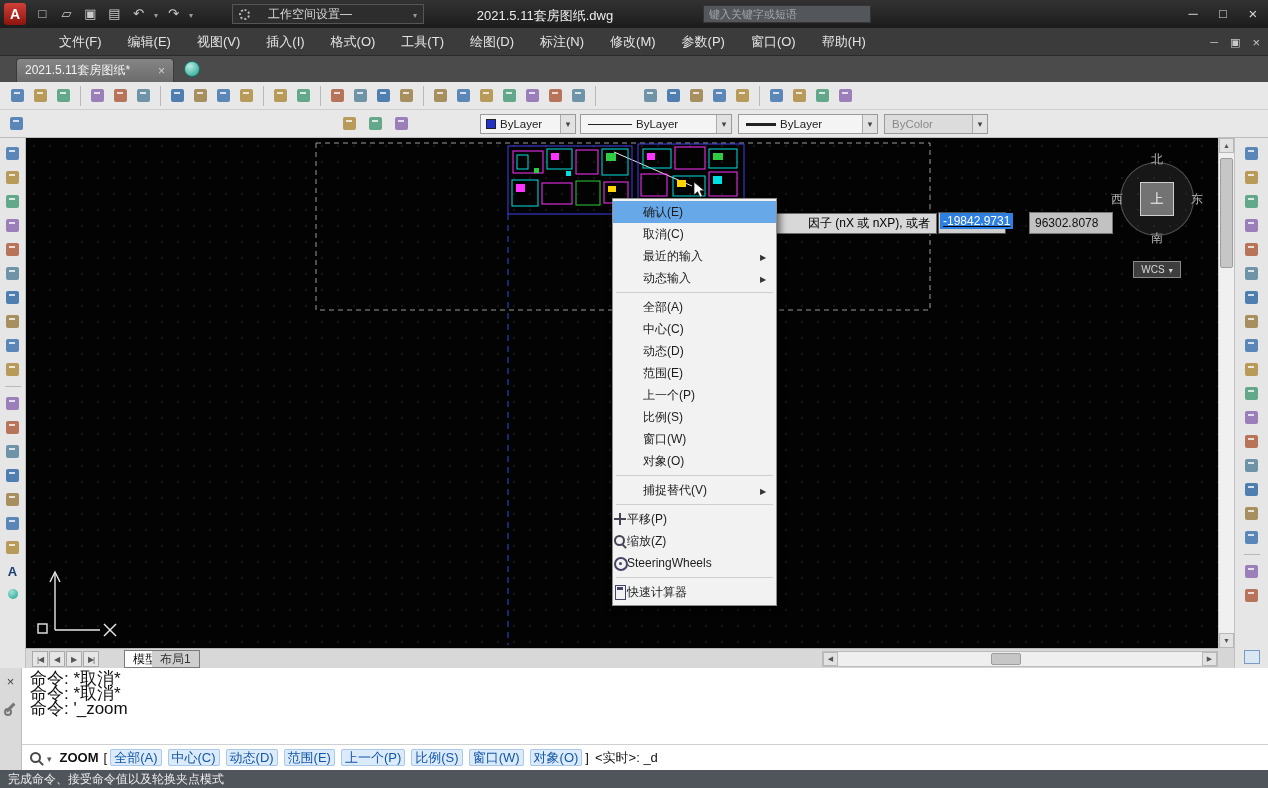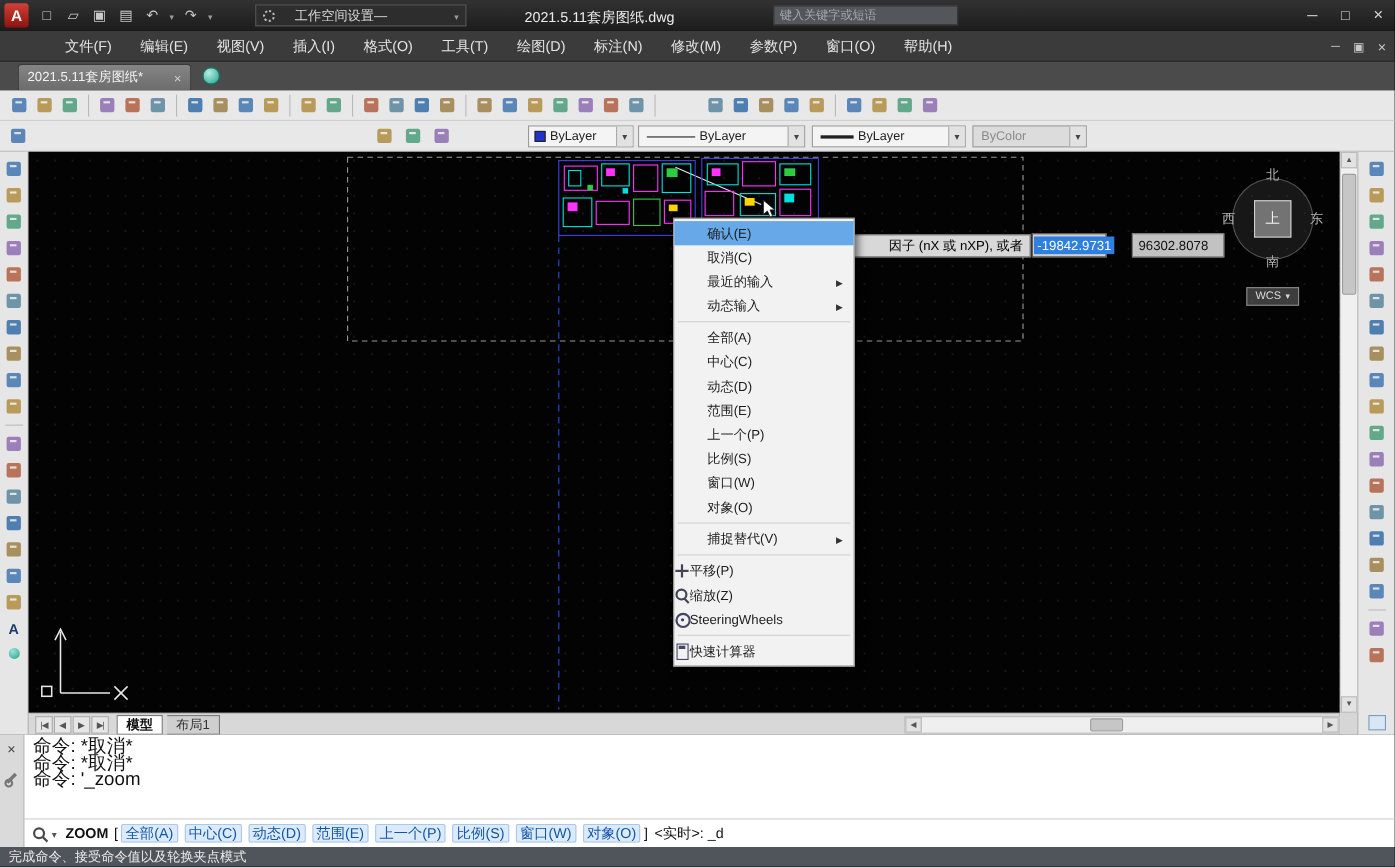--- a/index.html
+++ b/index.html
@@ -139,21 +139,21 @@
   #wcs { left:1107px; top:123px; width:48px; height:17px; background:rgba(110,110,110,.55);
          border:1px solid #8a8a8a; color:#d8d8d8; font-size:10px;
          display:flex; align-items:center; justify-content:center; gap:4px; }
   #wcs .caret-s::before { content:"▾"; font-size:8px; }
 
   
   .dyn-tip { left:634px; top:75px; width:277px; height:21px; background:#d8d8d8; border:1px solid #6b6b6b;
              color:#000; font-size:12px; display:flex; align-items:center; justify-content:flex-end;
              padding-right:6px; z-index:5; }
   .dyn-in1 { left:912px; top:74px; width:68px; height:22px; background:#cfcfcf; border:1px solid #4f4f4f;
-             display:flex; align-items:center; padding:0 1px; z-index:5; }
+             display:flex; align-items:flex-start; padding:0 1px; z-index:5;text-decoration:underline; }
   .dyn-in1 .sel { background:#2d7fe0; color:#fff; font-size:12px; padding:1px 3px; }
   .dyn-in2 { left:1003px; top:74px; width:84px; height:22px; background:#c2c2c2; border:1px solid #777;
              color:#111; font-size:12px; display:flex; align-items:center; padding:0 5px; z-index:5; }
 
   
   #ctxmenu { left:586px; top:60px; width:165px; background:#f2f2f2; border:1px solid #8f8f8f;
              box-shadow:3px 3px 7px rgba(0,0,0,.55); padding:2px 0; z-index:20;
              font-size:12px; color:#1c1c1c; position:absolute; }
   .mi { display:flex; align-items:center; height:22px; }
   .mi.hl { background:#66a8e8; }
@@ -181,21 +181,21 @@
   
   #layoutbar { left:26px; top:648px; width:1192px; height:20px; background:#d8d8d8;
                border-top:1px solid #b8b8b8; }
   #tabnav { position:absolute; left:6px; top:2px; display:flex; gap:1px; }
   .tn-b { width:16px; height:16px; background:#e6e6e6; border:1px solid #aaa; color:#555;
           font-size:8px; display:flex; align-items:center; justify-content:center; }
   .tn-first::before{content:"|◀"; letter-spacing:-1px;} .tn-prev::before{content:"◀";}
   .tn-next::before{content:"▶";} .tn-last::before{content:"▶|"; letter-spacing:-1px;}
   .sheet-tab { position:absolute; top:1px; height:18px; font-size:12px; display:flex; align-items:center;
                padding:0 8px; border:1px solid #7a7a7a; }
-  #tab-model { left:80px; background:#fdfdfd; font-weight:bold; color:#111; }
+  #tab-model { left:98px; background:#fdfdfd; font-weight:normal; color:#111; }
   #tab-layout1 { left:126px; background:#cfcfcf; color:#333; border-left:none; }
   #hscroll { position:absolute; left:796px; top:2px; width:396px; height:16px; background:#efefef;
              border:1px solid #bcbcbc; }
   .hs-btn { position:absolute; top:0; width:15px; height:14px; background:#e2e2e2; border:1px solid #b8b8b8;
             font-size:7px; color:#555; display:flex; align-items:center; justify-content:center; }
   .hs-left { left:0; } .hs-left::before{content:"◀";}
   .hs-right { right:0; } .hs-right::before{content:"▶";}
   #hthumb { position:absolute; left:168px; top:1px; width:30px; height:12px; background:#c6c6c6;
             border:1px solid #9d9d9d; border-radius:2px; }
 

